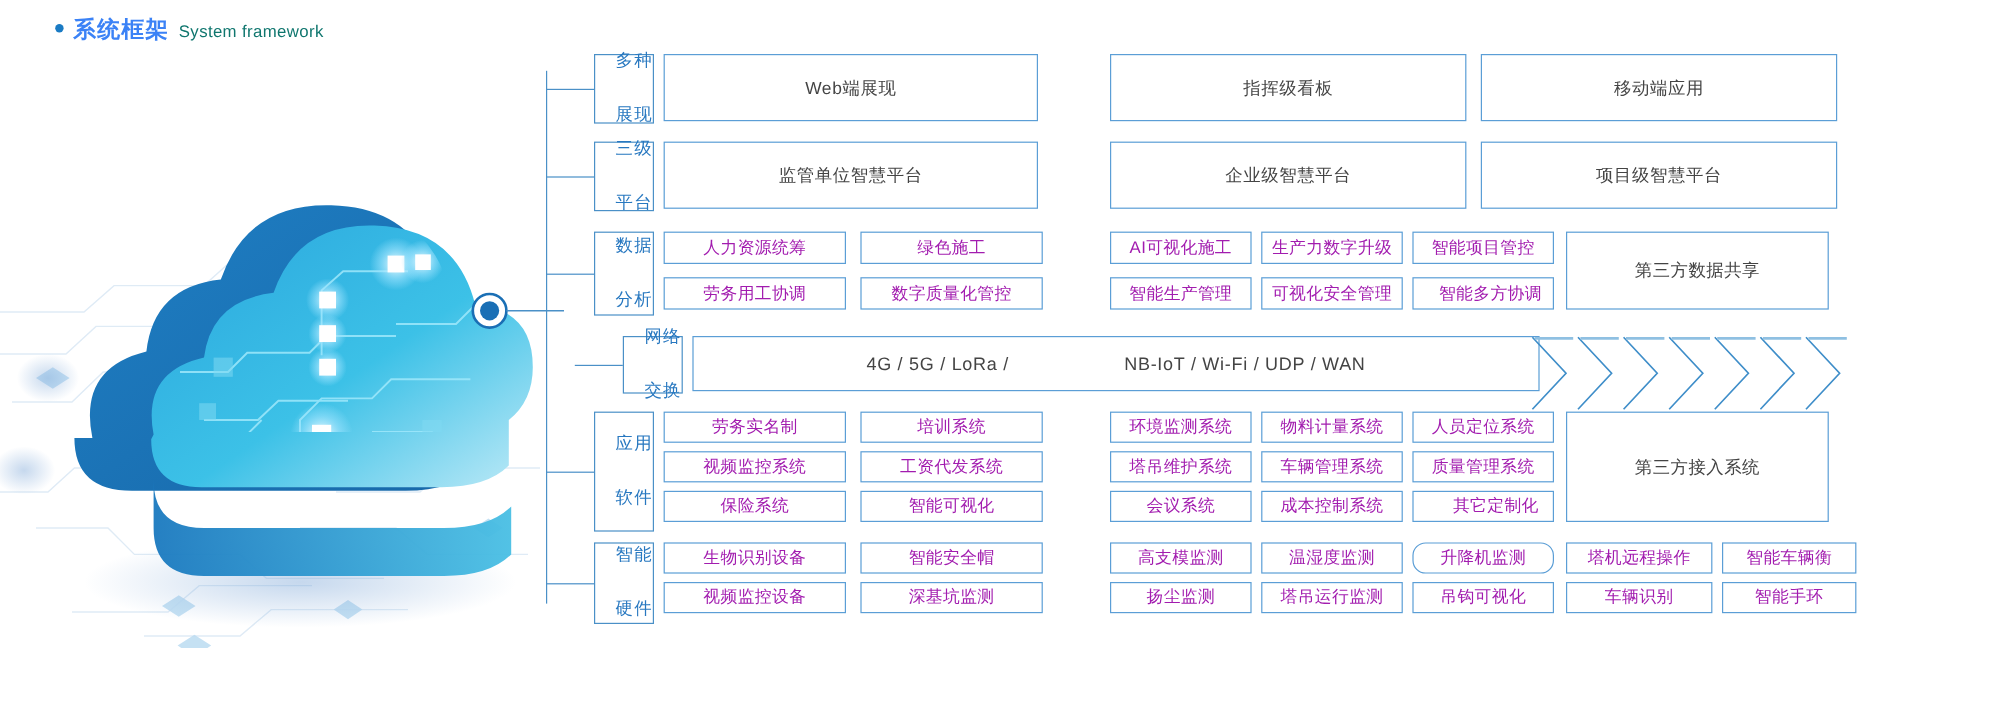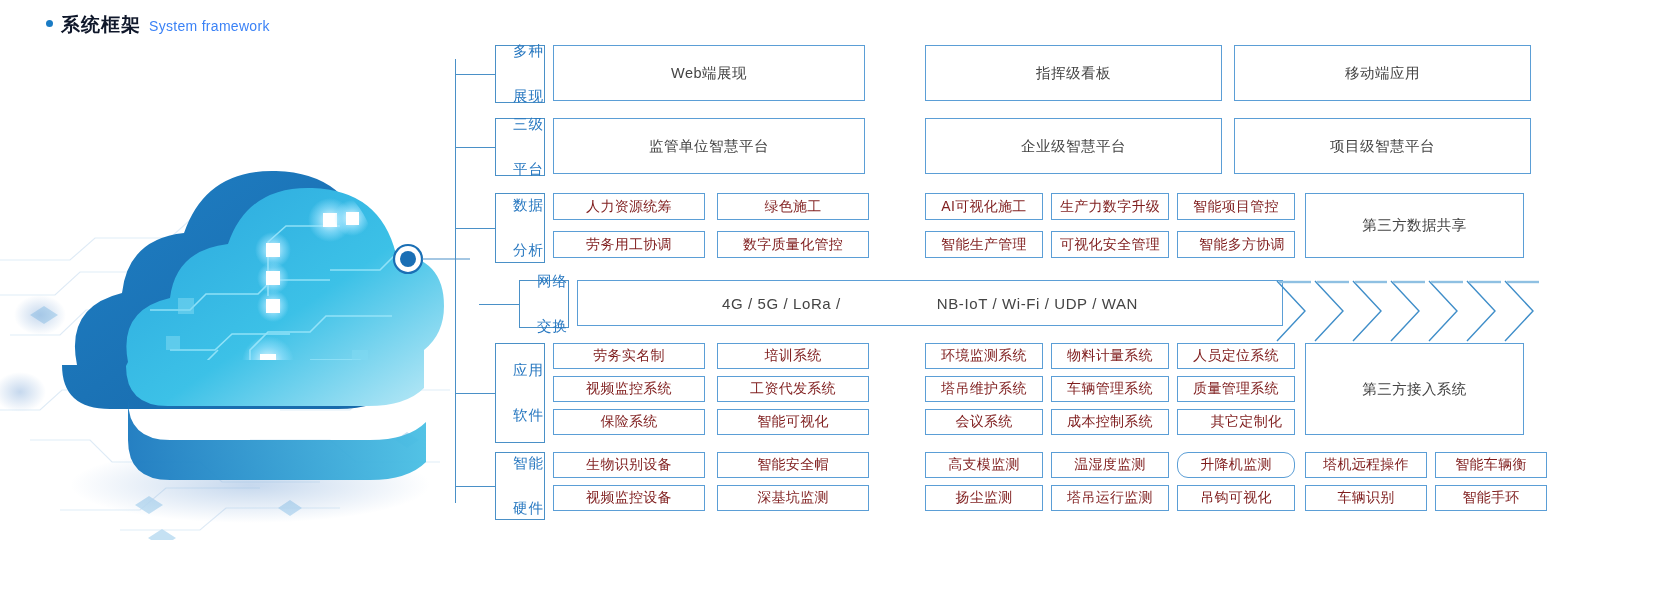--- a/index.html
+++ b/index.html
@@ -16,24 +16,24 @@
   #title-block {
     position:absolute; left:46px; top:12px;
     display:flex; align-items:baseline; gap:8px;
   }
   #title-dot {
     width:7px; height:7px; border-radius:50%;
     background:#1a7bc4; display:inline-block;
     position:relative; top:-4px;
   }
   #title-cn {
-    font-size:19px; font-weight:bold; color:#0f172a; letter-spacing:1px;
+    font-size:19px; font-weight:bold; color:#3b82f6; letter-spacing:1px;
   }
   #title-en {
-    font-size:14px; color:#3b82f6; letter-spacing:0.3px;
+    font-size:14px; color:#0f766e; letter-spacing:0.3px;
   }
 
   
   #cloud-art { position:absolute; left:0px; top:110px; width:470px; height:430px; }
   #cloud-art svg { display:block; }
 
   
   #diagram { position:absolute; left:455px; top:45px; width:1218px; height:480px; }
 
   
@@ -62,21 +62,21 @@
     border:1px solid #5b9ed6;
     display:flex; align-items:center; justify-content:center;
     font-size:14.5px; color:#444444; letter-spacing:0.5px;
     background:#fff;
   }
   .gridwrap { display:flex; flex-direction:column; }
   .gridrow { display:flex; }
   .cell {
     border:1px solid #5b9ed6;
     display:flex; align-items:center; justify-content:center;
-    font-size:14px; color:#7f1d1d; background:#fff; letter-spacing:0.3px;
+    font-size:14px; color:#a21caf; background:#fff; letter-spacing:0.3px;
   }
 
   
   .r12 .bigbox { height:56px; }
   .gap-mid { width:60px; flex:0 0 60px; }
   .gap-sm  { width:12px; flex:0 0 12px; }
 
   
   .net-box {
     border:1px solid #5b9ed6; height:46px; display:flex; align-items:center;

